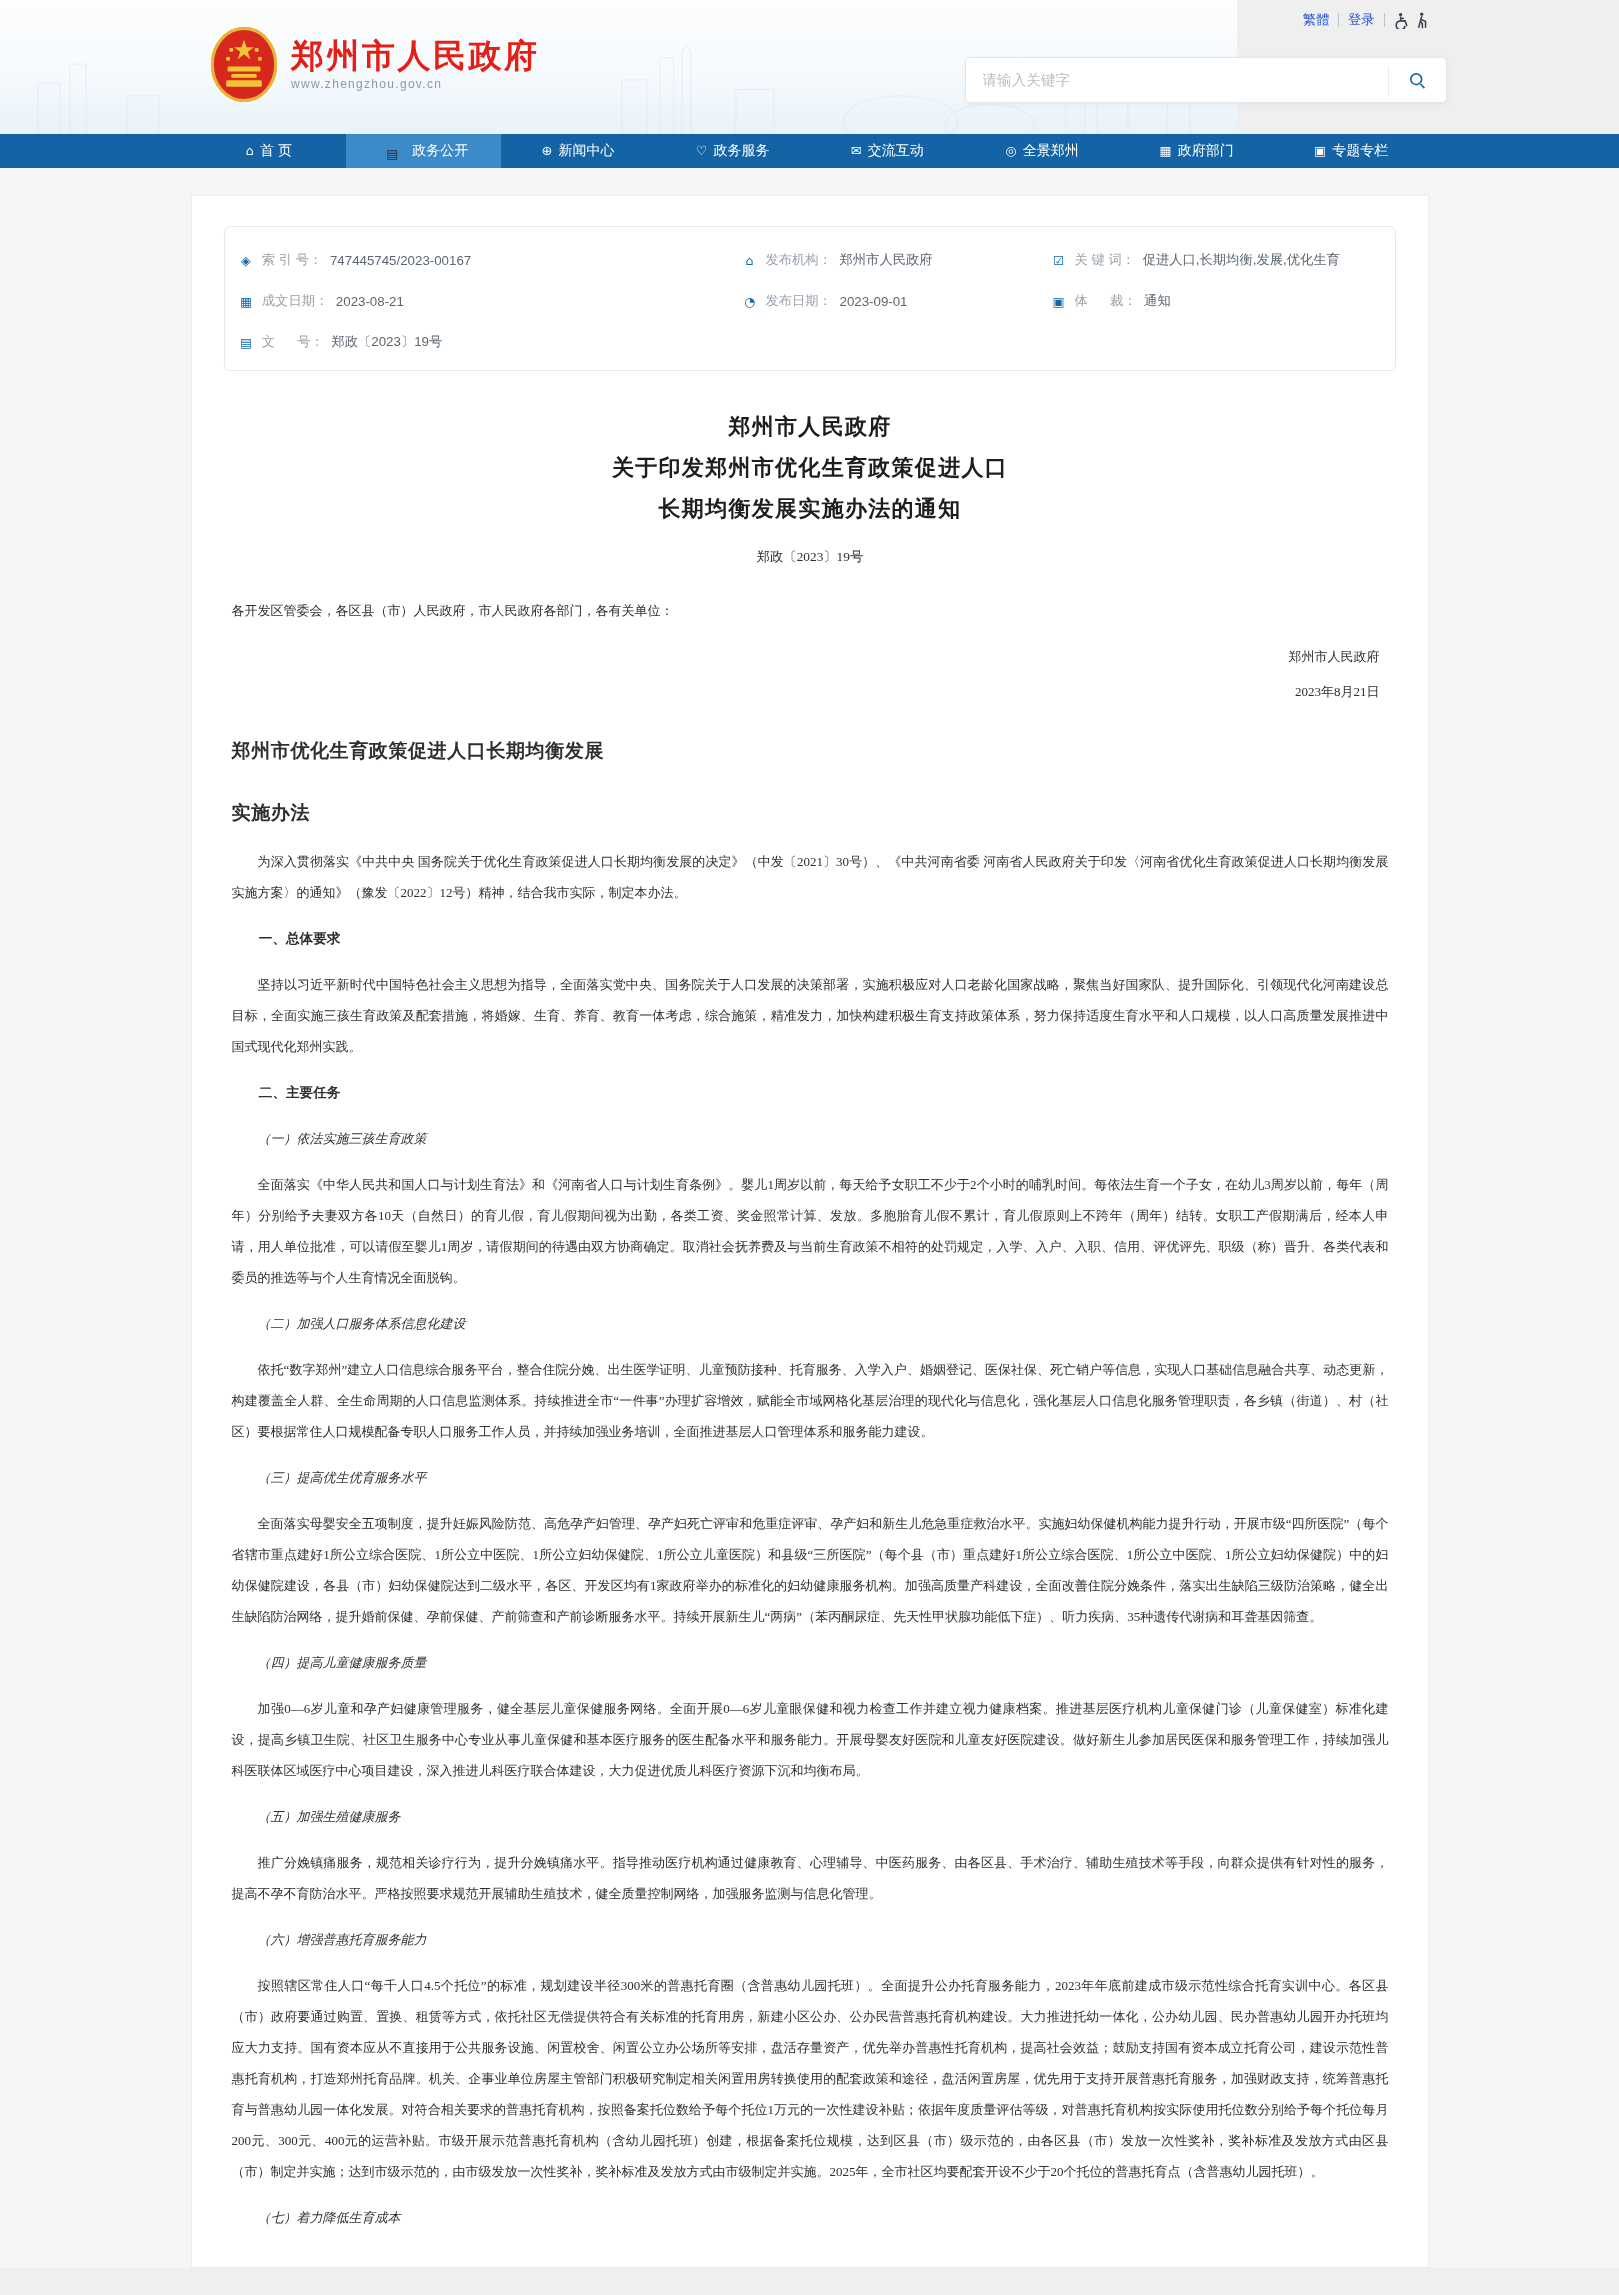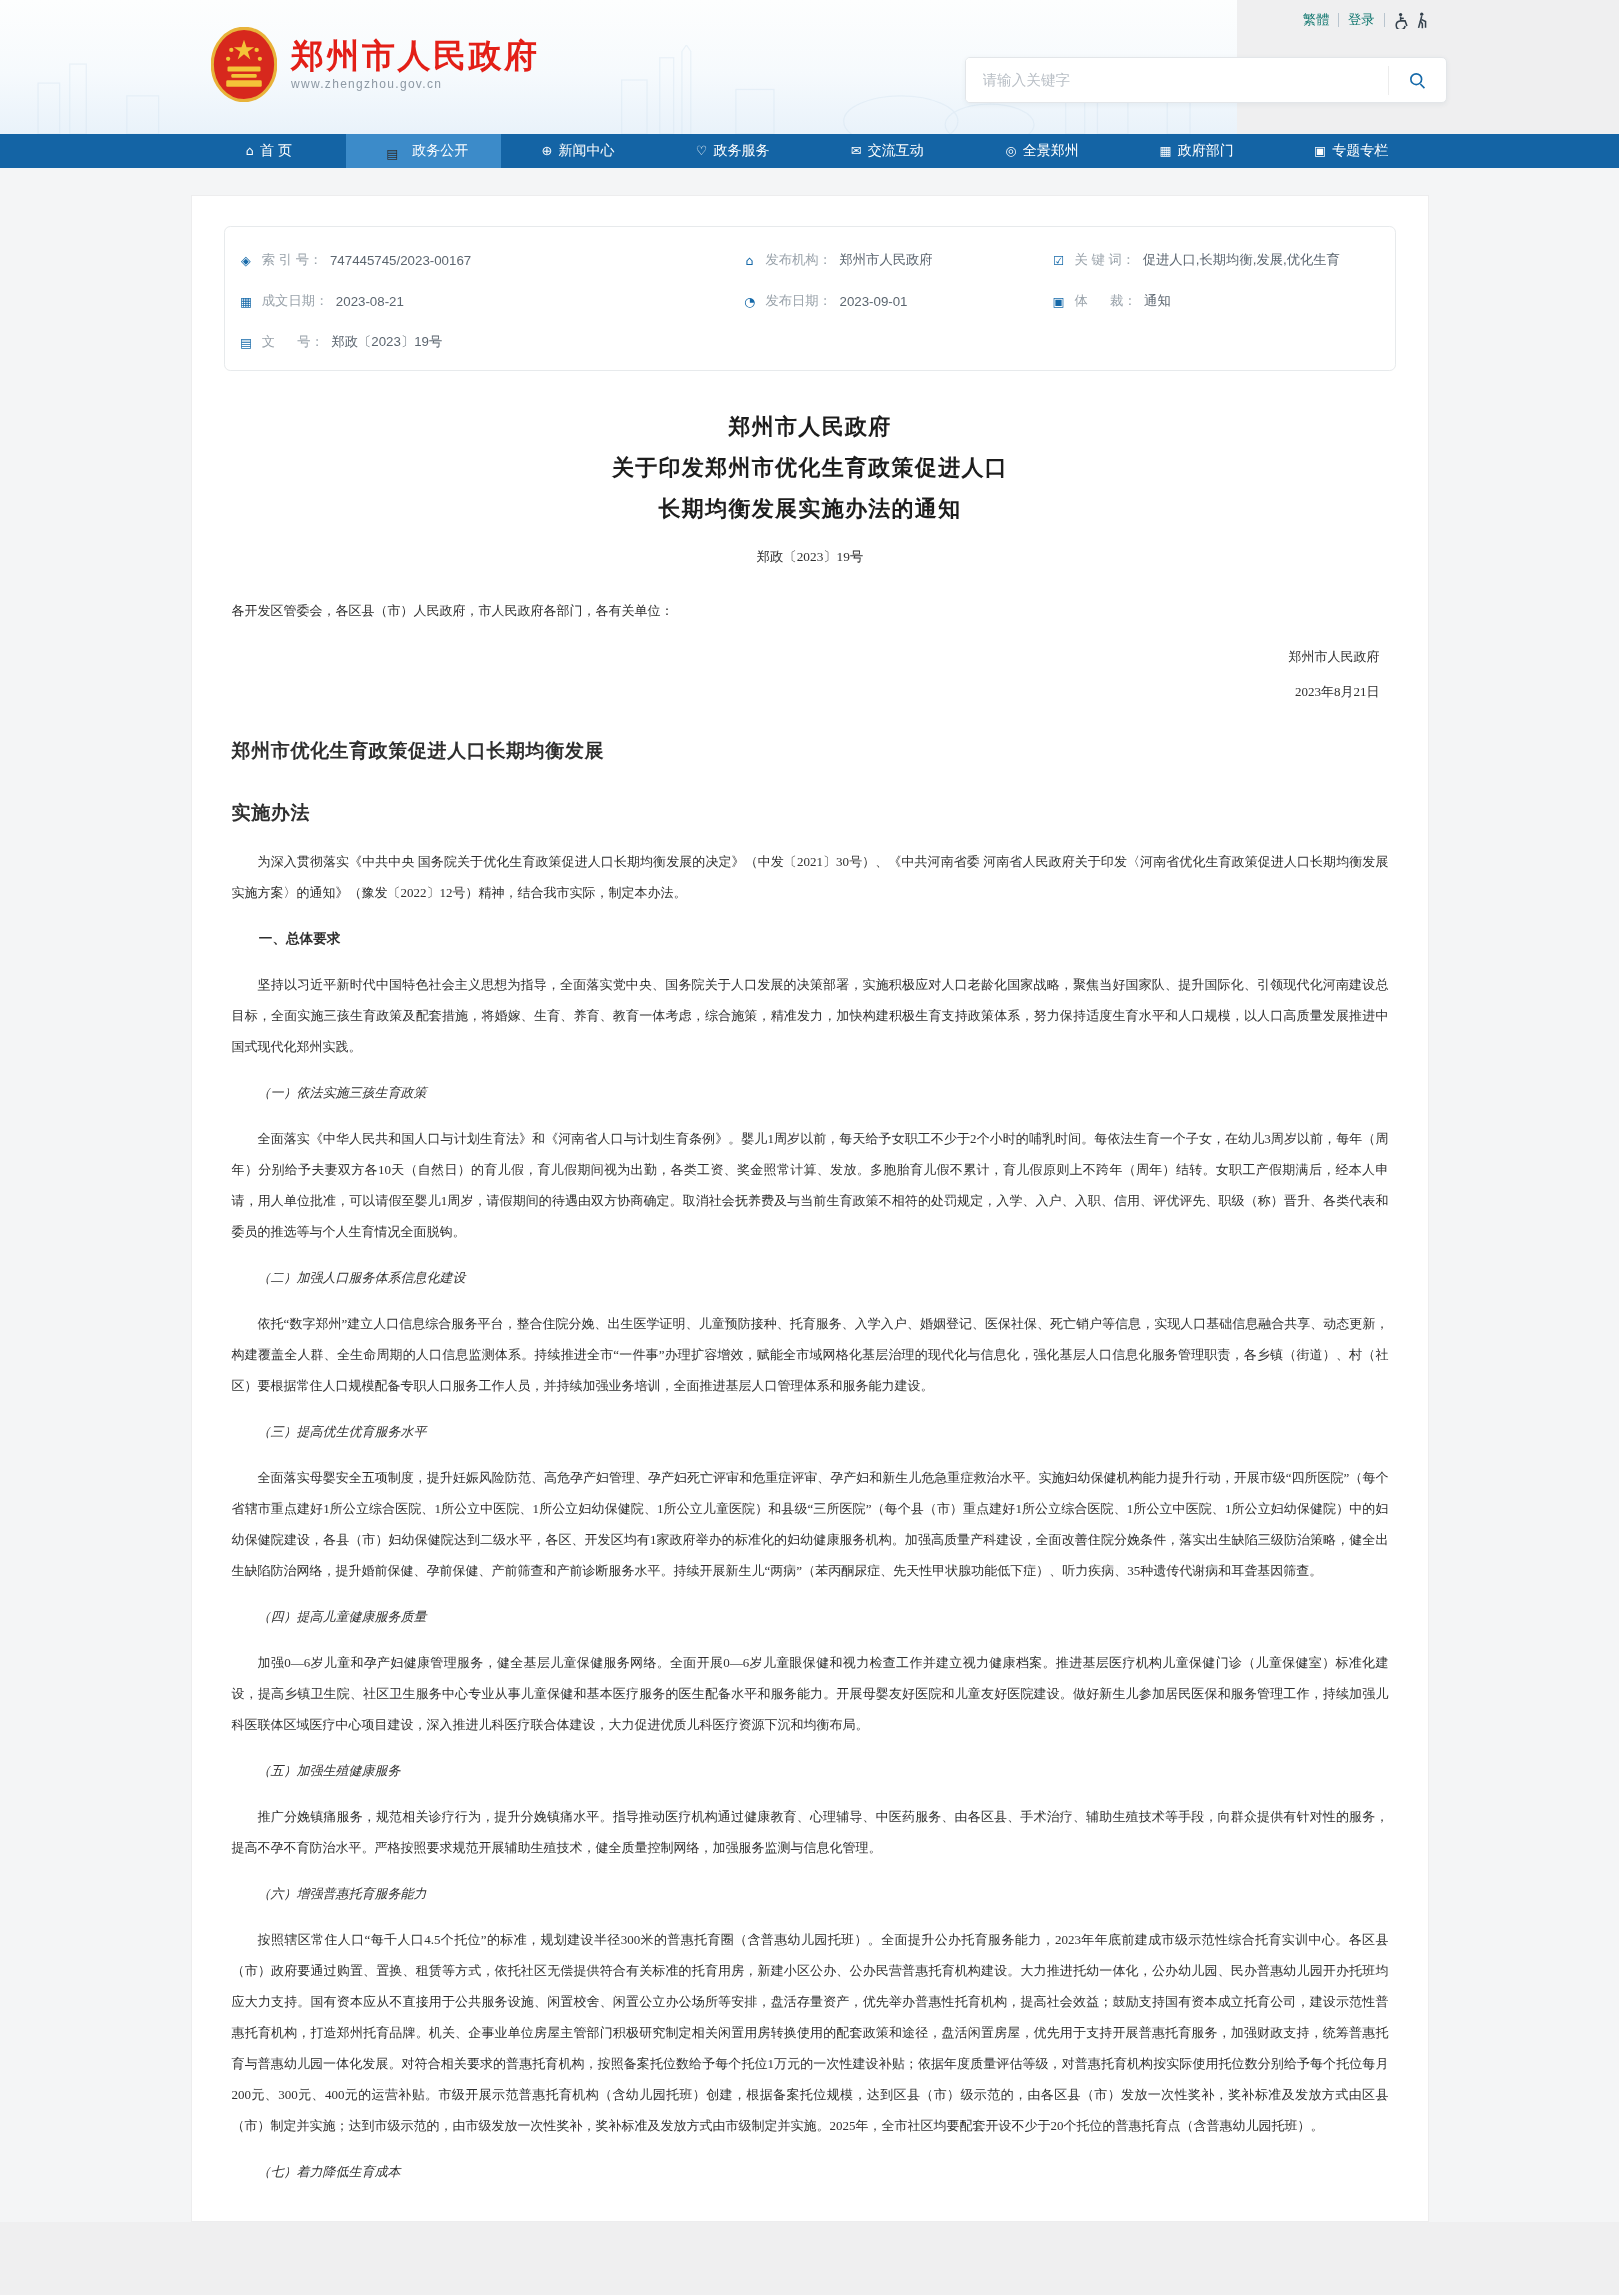--- a/index.html
+++ b/index.html
@@ -6,21 +6,21 @@
   html,body { width:1620px; background:#efeff0; font-family:"Liberation Sans","DejaVu Sans",sans-serif; }
 
   
   .banner { position:relative; width:100%; height:134px; background:#efeff0; overflow:hidden; }
   .banner-art { position:absolute; left:0; top:0; width:1237px; height:134px;
     background:linear-gradient(180deg,#fdfefe 0%,#f6fafd 55%,#e9f2fa 100%); }
   .skyline { position:absolute; bottom:0; left:0; width:1237px; height:89px; opacity:.5; }
   .topbar { position:absolute; top:11.4px; right:190px; display:flex; align-items:center; gap:9px;
     font-size:13.3px; color:#2d4d6e; }
   .topbar .sep { width:0.6px; height:14px; background:#b9c4ce; }
-  .toplink { cursor:pointer; color:#0f766e; text-decoration:none;text-align:center; }
+  .toplink { cursor:pointer; color:#1d4ed8; text-decoration:none;text-align:center; }
   .a11y-icons { display:flex; gap:6.3px; align-items:center; }
   .logo-wrap { position:absolute; left:211px; top:27px; display:flex; align-items:center; gap:14px; }
   .site-name { font-family:"Liberation Serif","DejaVu Serif",serif; font-weight:700; font-size:33px;
     color:#e31f17; letter-spacing:2.5px; line-height:1.1; }
   .site-url { font-size:12px; color:#8d99a4; letter-spacing:1.3px; margin-top:2.5px; }
   .search-box { position:absolute; left:965px; top:57px; width:482px; height:46px; background:#fff;
     border:0.6px solid #e3e6e9; border-radius:5px; display:flex; align-items:center; overflow:hidden;
     box-shadow:0 1.3px 5px rgba(30,60,90,.06); }
   .search-input { flex:1; height:100%; border:0; outline:none; padding:0 16.5px; font-size:14.6px; color:#a21caf; }
   .search-input::placeholder { color:#b9bfc6; }
@@ -248,20 +248,21 @@
           <div class="blk subtitle">郑州市优化生育政策促进人口长期均衡发展</div>
 
           <div class="blk subtitle">实施办法</div>
 
           <div class="blk p">为深入贯彻落实《中共中央 国务院关于优化生育政策促进人口长期均衡发展的决定》（中发〔2021〕30号）、《中共河南省委 河南省人民政府关于印发〈河南省优化生育政策促进人口长期均衡发展实施方案〉的通知》（豫发〔2022〕12号）精神，结合我市实际，制定本办法。</div>
 
           <div class="blk h1">一、总体要求</div>
 
           <div class="blk p">坚持以习近平新时代中国特色社会主义思想为指导，全面落实党中央、国务院关于人口发展的决策部署，实施积极应对人口老龄化国家战略，聚焦当好国家队、提升国际化、引领现代化河南建设总目标，全面实施三孩生育政策及配套措施，将婚嫁、生育、养育、教育一体考虑，综合施策，精准发力，加快构建积极生育支持政策体系，努力保持适度生育水平和人口规模，以人口高质量发展推进中国式现代化郑州实践。</div>
 
+          <div class="blk h1">二、主要任务</div>
 
           <div class="blk h2">（一）依法实施三孩生育政策</div>
 
           <div class="blk p">全面落实《中华人民共和国人口与计划生育法》和《河南省人口与计划生育条例》。婴儿1周岁以前，每天给予女职工不少于2个小时的哺乳时间。每依法生育一个子女，在幼儿3周岁以前，每年（周年）分别给予夫妻双方各10天（自然日）的育儿假，育儿假期间视为出勤，各类工资、奖金照常计算、发放。多胞胎育儿假不累计，育儿假原则上不跨年（周年）结转。女职工产假期满后，经本人申请，用人单位批准，可以请假至婴儿1周岁，请假期间的待遇由双方协商确定。取消社会抚养费及与当前生育政策不相符的处罚规定，入学、入户、入职、信用、评优评先、职级（称）晋升、各类代表和委员的推选等与个人生育情况全面脱钩。</div>
 
           <div class="blk h2">（二）加强人口服务体系信息化建设</div>
 
           <div class="blk p">依托“数字郑州”建立人口信息综合服务平台，整合住院分娩、出生医学证明、儿童预防接种、托育服务、入学入户、婚姻登记、医保社保、死亡销户等信息，实现人口基础信息融合共享、动态更新，构建覆盖全人群、全生命周期的人口信息监测体系。持续推进全市“一件事”办理扩容增效，赋能全市域网格化基层治理的现代化与信息化，强化基层人口信息化服务管理职责，各乡镇（街道）、村（社区）要根据常住人口规模配备专职人口服务工作人员，并持续加强业务培训，全面推进基层人口管理体系和服务能力建设。</div>
 
           <div class="blk h2">（三）提高优生优育服务水平</div>

